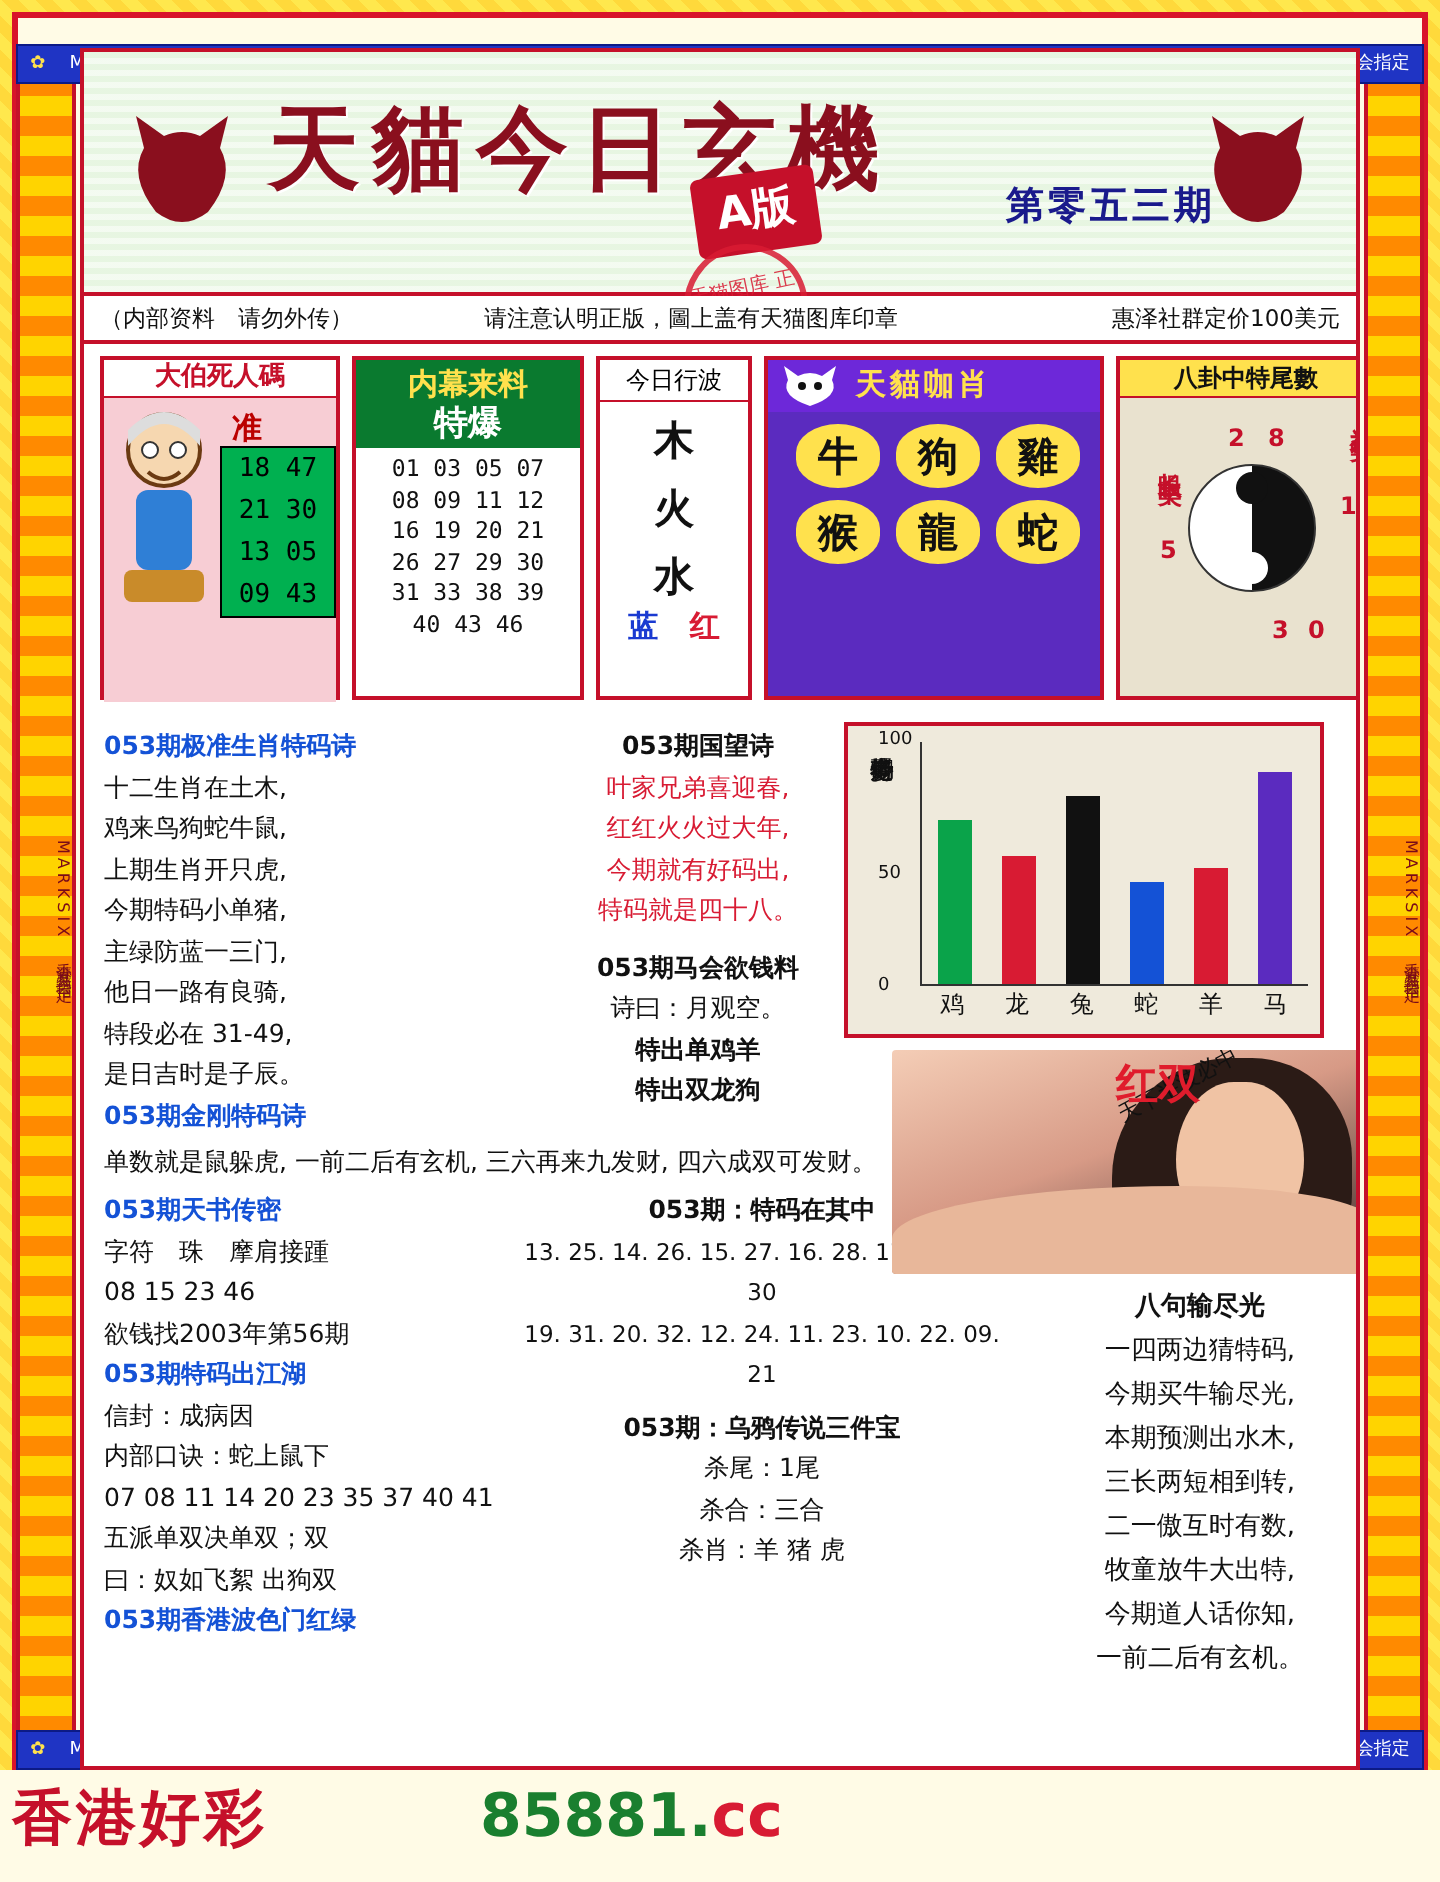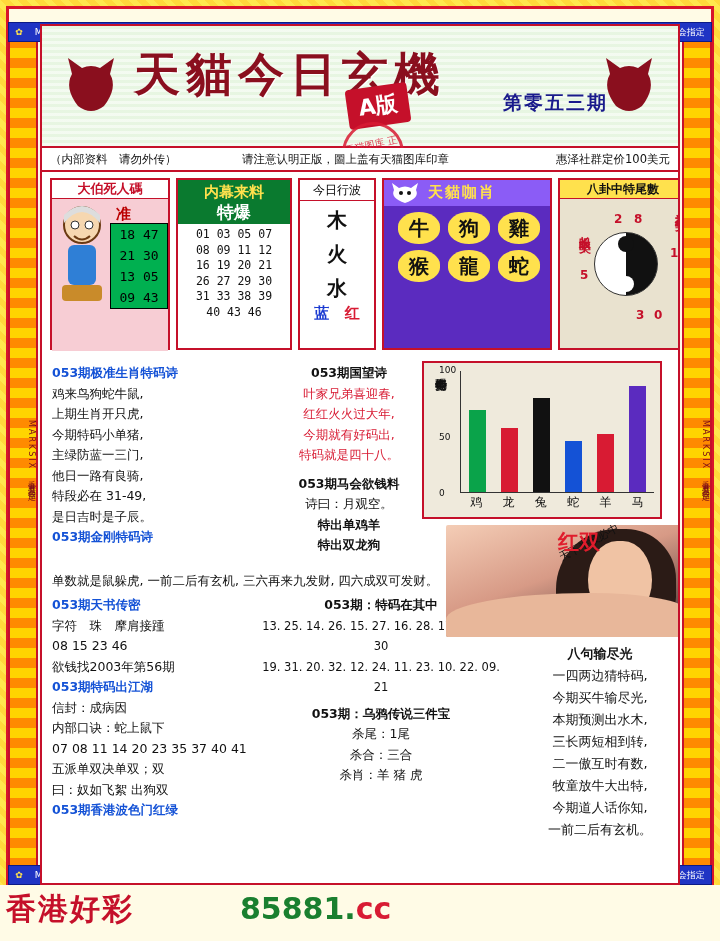--- a/index.html
+++ b/index.html
@@ -117,21 +117,21 @@
   .p2 .nums{padding:3px 2px;font-family:"DejaVu Sans Mono","Liberation Mono",monospace;font-size:11.5px;color:#111;line-height:15.5px;text-align:center;}
 
   .p3{left:256px;width:78px;height:172px;background:#fff;}
   .p3 .hd{height:20px;line-height:20px;text-align:center;font-size:12px;border-bottom:1px solid #c5102a;}
   .p3 .w{text-align:center;font-size:20px;font-weight:bold;color:#111;line-height:30px;padding-top:4px;}
   .p3 .cc{text-align:center;font-size:15px;font-weight:bold;line-height:20px;}
   .p3 .cc .blue{color:#1a3ad1;}
   .p3 .cc .red{color:#d81b33;}
 
   .p4{left:340px;width:170px;height:172px;background:#5b2bbf;}
-  .p4 .hd{height:26px;background:#8b5cf6;color:#fff;position:relative;}
+  .p4 .hd{height:26px;background:#6d28d9;color:#fff;position:relative;}
   .p4 .hd .t{position:absolute;left:44px;top:3px;font-size:15px;font-weight:bold;color:#ffe14d;letter-spacing:2px;}
   .p4 .catface{position:absolute;left:6px;top:2px;width:30px;height:22px;}
   .zod{position:absolute;left:10px;top:32px;width:150px;}
   .zrow{display:flex;justify-content:space-around;margin-bottom:6px;}
   .zchip{width:42px;height:32px;background:#ffe14d;border-radius:50%/45%;color:#111;font-size:20px;font-weight:bold;text-align:center;line-height:32px;}
 
   .p5{left:516px;width:130px;height:172px;background:#e9e2cf;}
   .p5 .hd{height:18px;line-height:18px;text-align:center;font-size:12px;font-weight:bold;color:#111;background:#ffe14d;border-bottom:1px solid #c5102a;}
   .taiji{position:absolute;left:34px;top:52px;width:62px;height:62px;border-radius:50%;
     background:linear-gradient(90deg,#fff 50%,#111 50%);border:1px solid #333;}
@@ -321,20 +321,21 @@
       <div class="vtext" style="left:16px;top:46px;">长眼中奖</div>
       <div class="vtext" style="left:112px;top:24px;">祝君中奖</div>
     </div>
 
   </div>
 
   <div class="main">
 
     <div class="colL">
       <div class="blue bold">053期极准生肖特码诗</div>
+      <div>十二生肖在土木,</div>
       <div>鸡来鸟狗蛇牛鼠,</div>
       <div>上期生肖开只虎,</div>
       <div>今期特码小单猪,</div>
       <div>主绿防蓝一三门,</div>
       <div>他日一路有良骑,</div>
       <div>特段必在 31-49,</div>
       <div>是日吉时是子辰。</div>
       <div class="blue bold">053期金刚特码诗</div>
     </div>
 

